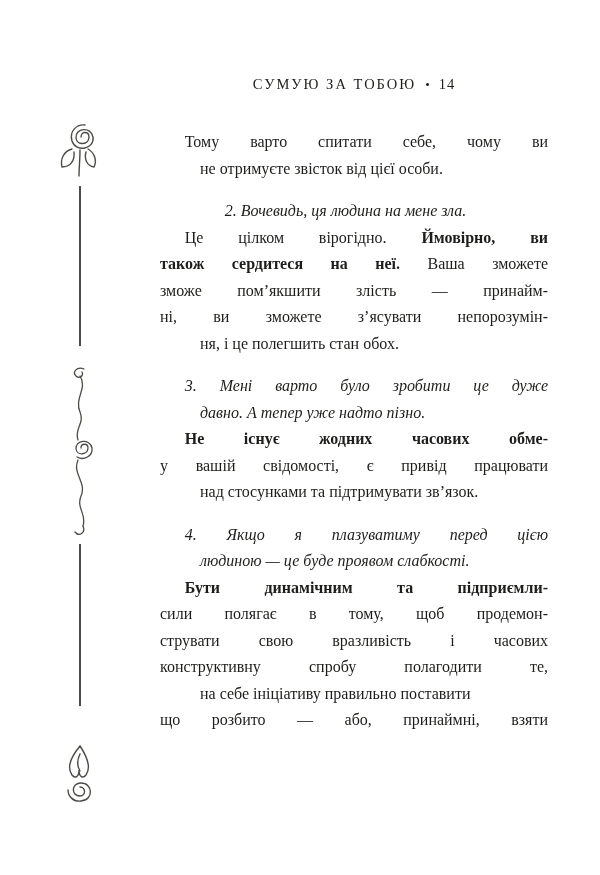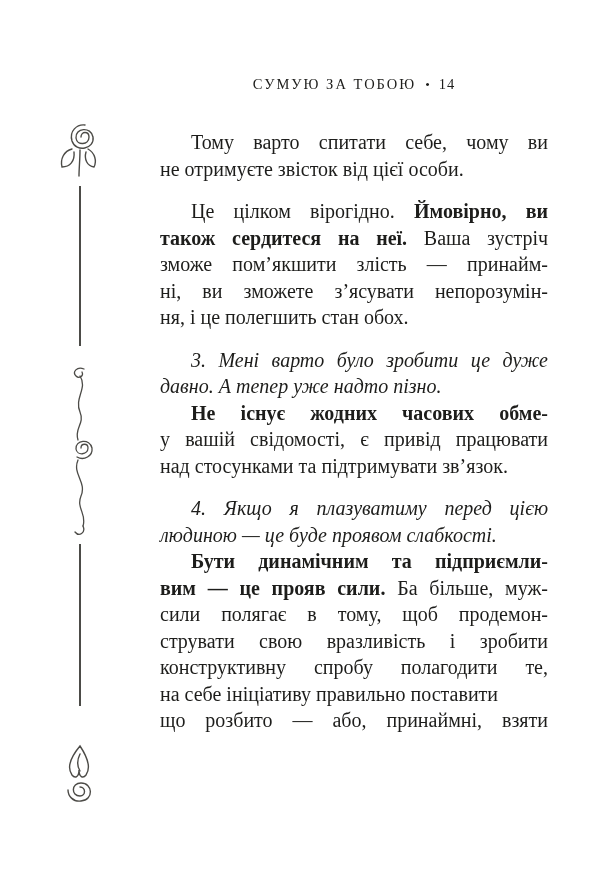--- a/index.html
+++ b/index.html
@@ -23,27 +23,27 @@
     letter-spacing: 2px;
     color: var(--text-color, #2b2b29);
     white-space: nowrap;
   }
   .header .bullet { padding: 0 9px; font-size: 13px; letter-spacing: 0; }
   .header .pagenum { letter-spacing: 1px; }
 
   .text-block {
     position: absolute;
     left: 160px; top: 129px; width: 388px;
-    font-size: 20px;
+    font-size: 16px;
     line-height: 26.5px;
     color: var(--text-color, #1d1d1b);
   }
   .block { margin-bottom: 16px; }
   .line { text-align: justify; text-align-last: justify; }
-  .line.last { text-align-last: left; }
+  .line.last { text-align-last: left; margin-left: 40px; }
   .line.indent { text-indent: 1.55em; }
   .line.italic { font-style: italic; }
   .bold { font-weight: 700; }
 
   .ornament { position: absolute; color: var(--ornament-color, #4a4a46); }
   .ornament svg { display: block; }
   .orn-top { left: 57px; top: 120px; }
   .orn-vine { left: 60px; top: 364px; }
   .orn-bottom { left: 57px; top: 742px; }
   .margin-rule {
@@ -93,39 +93,39 @@
       <path d="M 23 45 c 6 0 6 9 0 9 c -9 0 -9 -13 1 -13 c 12 0 13 17 0 18 c -8 1 -13 -5 -13 -11"></path>
     </svg>
   </div>
 
   <div class="text-block">
       <div class="block">
         <div class="line indent"><span>Тому варто спитати себе, чому ви</span></div>
         <div class="line last"><span>не отримуєте звісток від цієї особи.</span></div>
       </div>
       <div class="block">
+        <div class="line indent last italic"><span>2. Вочевидь, ця людина на мене зла.</span></div>
         <div class="line indent"><span>Це цілком вірогідно. </span><span class="bold">Ймовірно, ви</span></div>
-        <div class="line"><span class="bold">також сердитеся на неї.</span><span> Ваша зустріч</span></div>
+        <div class="line"><span class="bold">також сердитеся на неї.</span><span> Ваша зможете</span></div>
         <div class="line"><span>зможе пом’якшити злість — принайм-</span></div>
         <div class="line"><span>ні, ви зможете з’ясувати непорозумін-</span></div>
         <div class="line last"><span>ня, і це полегшить стан обох.</span></div>
       </div>
       <div class="block">
         <div class="line indent italic"><span>3. Мені варто було зробити це дуже</span></div>
         <div class="line last italic"><span>давно. А тепер уже надто пізно.</span></div>
         <div class="line indent"><span class="bold">Не існує жодних часових обме-</span></div>
         <div class="line"><span>у вашій свідомості, є привід працювати</span></div>
         <div class="line last"><span>над стосунками та підтримувати зв’язок.</span></div>
       </div>
       <div class="block">
         <div class="line indent italic"><span>4. Якщо я плазуватиму перед цією</span></div>
         <div class="line last italic"><span>людиною — це буде проявом слабкості.</span></div>
         <div class="line indent"><span class="bold">Бути динамічним та підприємли-</span></div>
-        <div class="line"><span class="bold">вим — це прояв сили.</span><span> Ба більше, муж-</span></div>
         <div class="line"><span>сили полягає в тому, щоб продемон-</span></div>
-        <div class="line"><span>струвати свою вразливість і зробити</span></div>
+        <div class="line"><span>струвати свою вразливість і часових</span></div>
         <div class="line"><span>конструктивну спробу полагодити те,</span></div>
         <div class="line last"><span>на себе ініціативу правильно поставити</span></div>
         <div class="line"><span>що розбито — або, принаймні, взяти</span></div>
       </div>
     </div>
 
 </div>
 
 </body></html>

